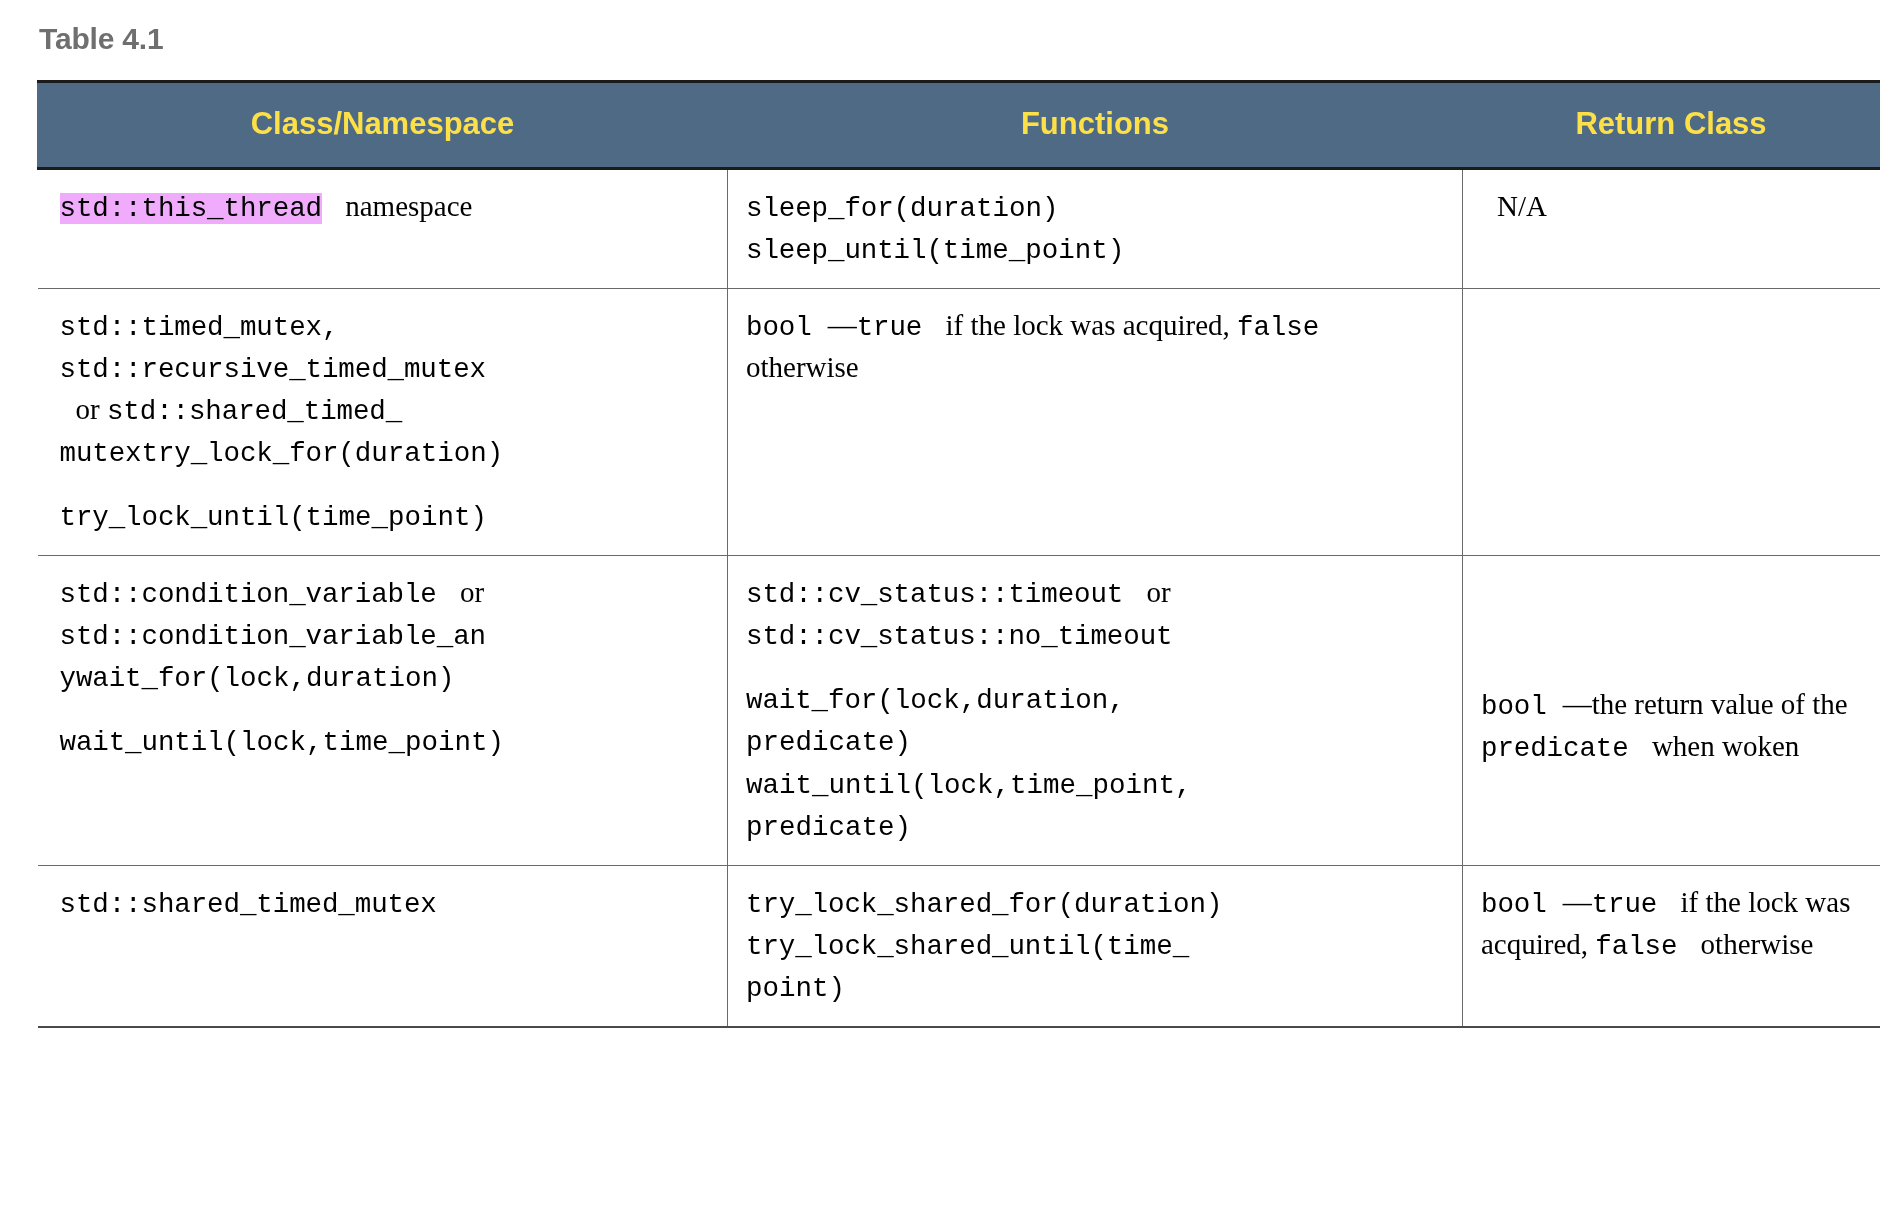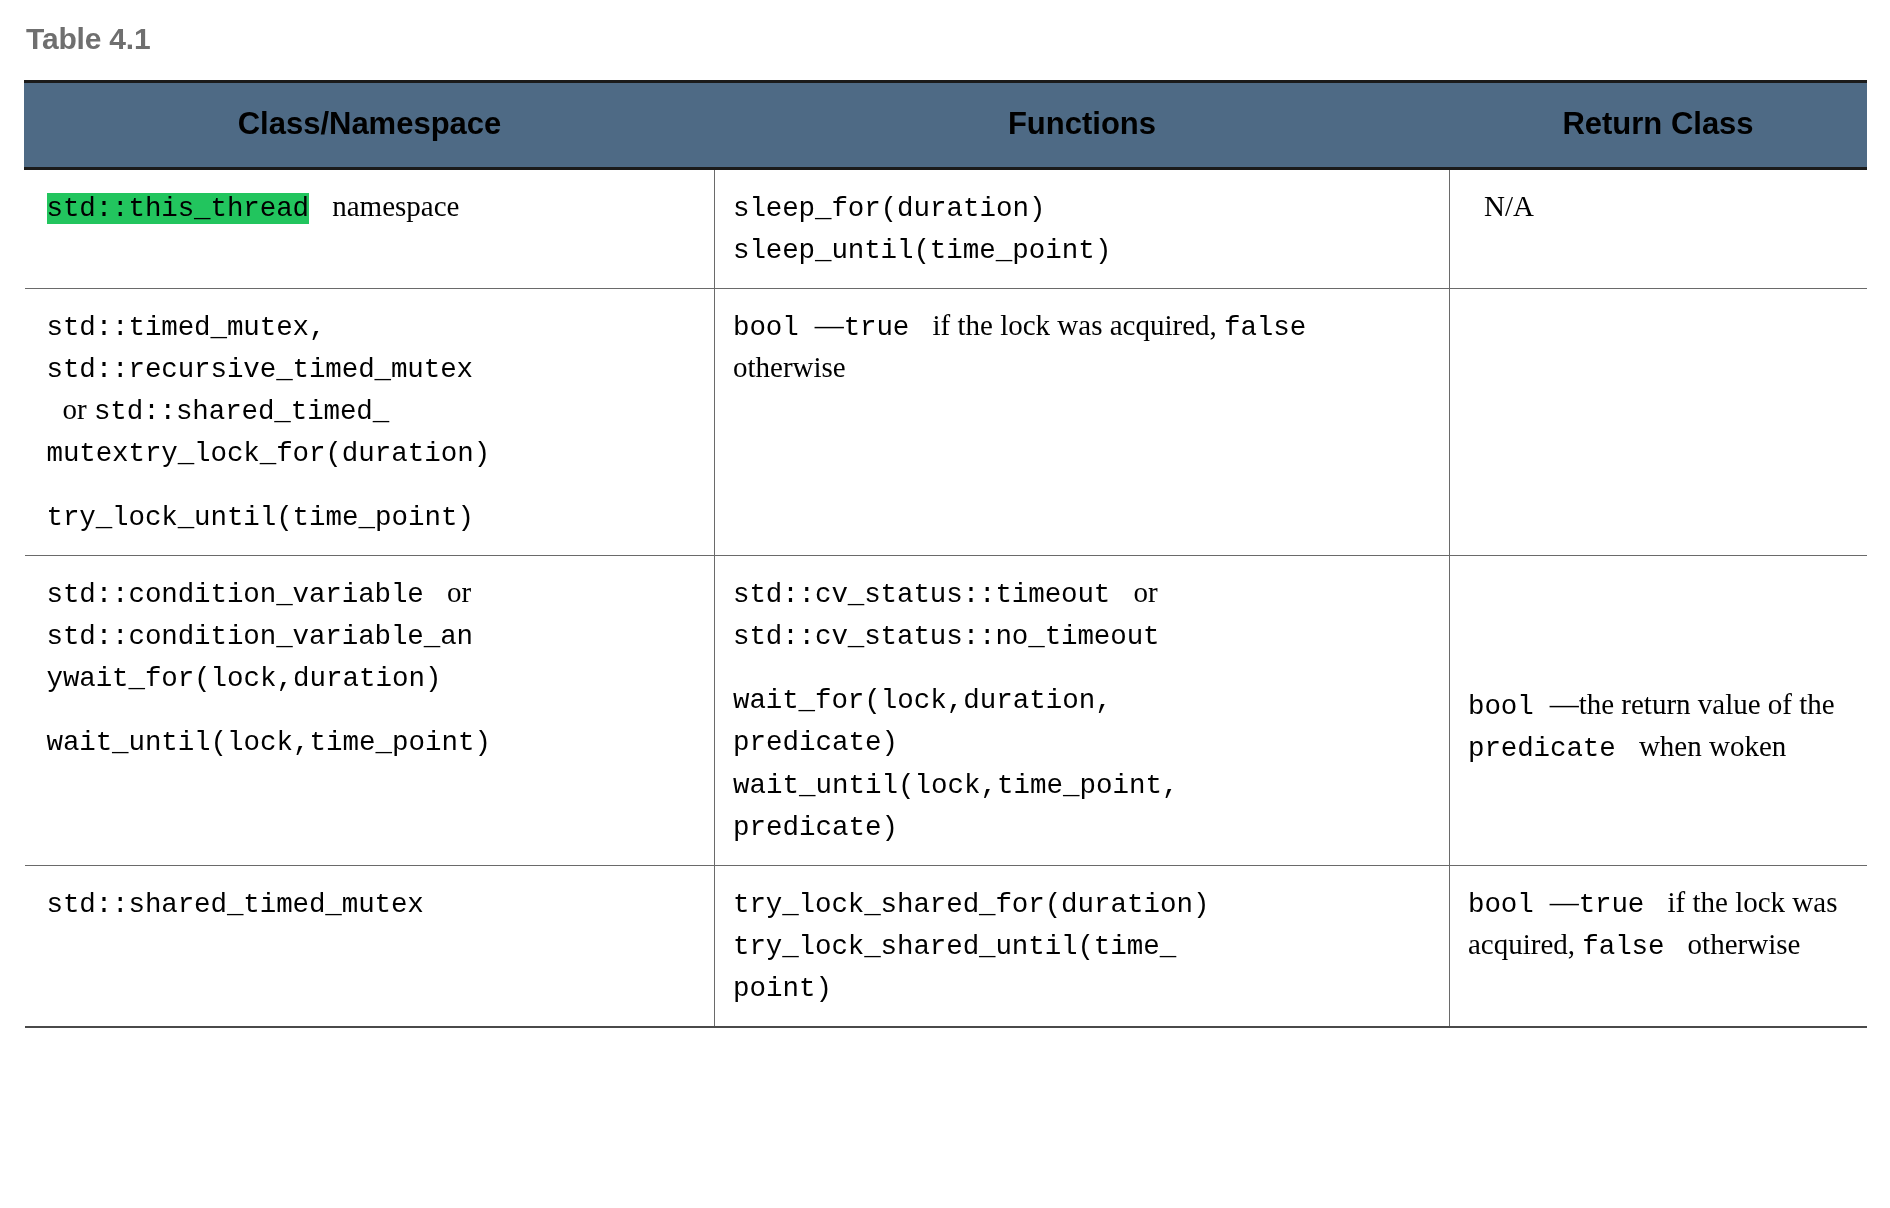--- a/index.html
+++ b/index.html
@@ -13,20 +13,21 @@
     font-family: "Liberation Sans", sans-serif;
     color: #000000;
     overflow: hidden;
   }
   .page {
     position: relative;
     width: 1674px;
     height: 1208px;
     box-sizing: border-box;
     padding: 22px 24px 0 24px;
+    margin-left: 13px;
   }
   .caption {
     font-family: "Liberation Sans", sans-serif;
     font-weight: bold;
     font-size: 30px;
     color: #6f6f6f;
     letter-spacing: -0.2px;
     margin: 0 0 24px 2px;
   }
   table.spec {
@@ -37,21 +38,21 @@
   }
   table.spec col.c1 { width: 690px; }
   table.spec col.c2 { width: 735px; }
   table.spec col.c3 { width: 417px; }
 
   thead th {
     background: #4f6madd;
   }
   thead th {
     background: #4e6a85;
-    color: #000000;
+    color: #fde047;
     font-family: "Liberation Sans", sans-serif;
     font-weight: bold;
     font-size: 31px;
     text-align: center;
     padding: 23px 10px 25px 10px;
     border-top: 3px solid #1b1b1b;
     border-bottom: 3px solid #1b1b1b;
     border-left: 1px solid #4e6a85;
     border-right: 1px solid #4e6a85;
     vertical-align: middle;
@@ -78,21 +79,21 @@
   .mono-i {
     font-family: "Liberation Mono", "DejaVu Sans Mono", monospace;
     font-size: 27.5px;
   }
   .sans {
     font-family: Liberation Serif, serif;
     font-size: 29px;
     padding-left: 16px;
   }
   .hl {
-    background: #22c55e;
+    background: #f0abfc;
   }
   .gap { height: 22px; }
   .line { white-space: normal; }
 </style>
 </head>
 <body>
 
 <div class="page">
 
   <div class="caption">Table 4.1</div>

